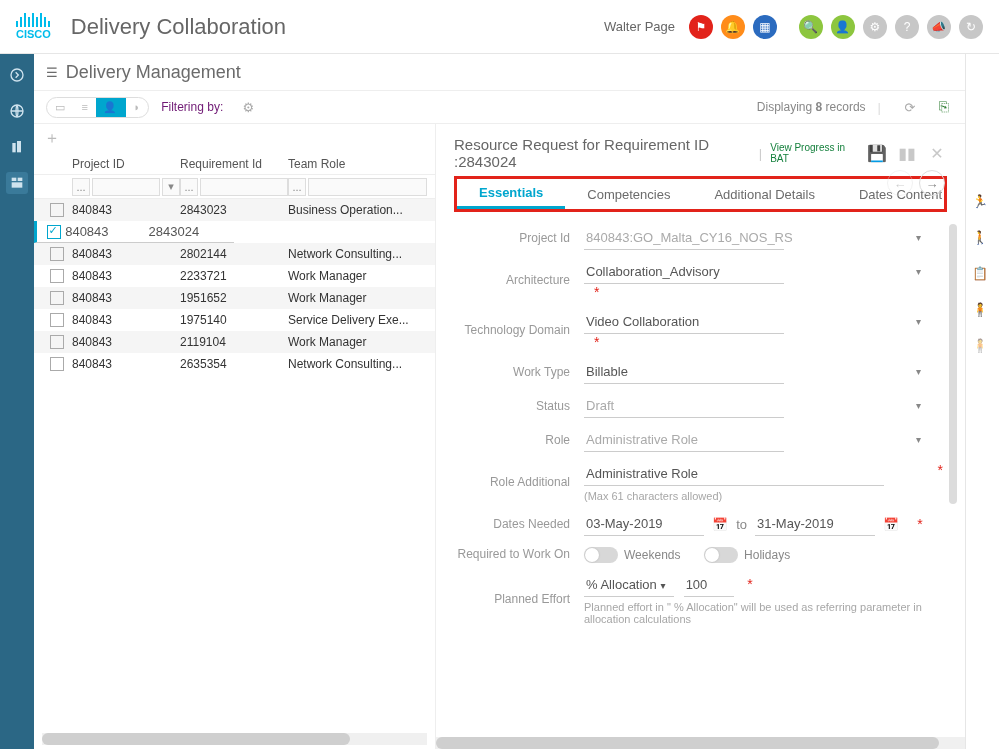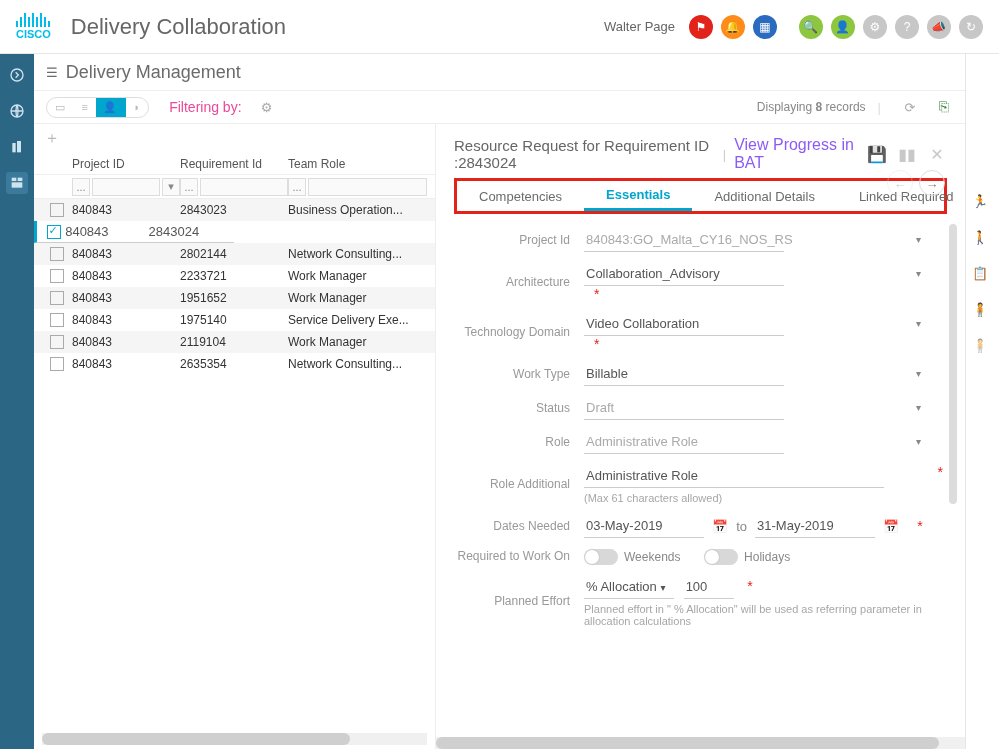--- a/index.html
+++ b/index.html
@@ -20,21 +20,21 @@
 .leftnav .nv.active{background:#3a7a9a;border-radius:3px}
 .rightnav{width:34px;border-left:1px solid #e6e6e6;display:flex;flex-direction:column;padding-top:140px;gap:16px;align-items:center}
 .rightnav .rn{width:20px;height:20px;color:#6b6b6b;cursor:pointer}
 .main{flex:1;display:flex;flex-direction:column}
 .page-head{height:36px;display:flex;align-items:center;padding:0 12px;gap:8px;color:#6b6b6b}
 .page-head h2{font-size:18px;font-weight:400}
 .toolbar{height:34px;display:flex;align-items:center;padding:0 12px;gap:8px;border-top:1px solid #eee;border-bottom:1px solid #eee}
 .btn-group{display:flex;border:1px solid #ddd;border-radius:12px;overflow:hidden}
 .btn-group .b{padding:3px 8px;color:#bbb;cursor:pointer;font-size:11px}
 .btn-group .b.on{background:#00a6ce;color:#fff}
-.filter-lbl{color:#ec4899;font-size:14px;margin-left:12px}
+.filter-lbl{color:#701a75;font-size:12px;margin-left:4px}
 .filter-val{color:#555;font-size:12px;border-bottom:1px solid #ccc;padding:2px 4px;cursor:pointer}
 .disp{margin-left:auto;color:#888;font-size:12px}
 .refresh,.export{width:18px;height:18px;display:flex;align-items:center;justify-content:center;color:#aaa;margin-left:8px;cursor:pointer}
 .content{flex:1;display:flex;position:relative;overflow:hidden}
 .grid{width:402px;border-right:1px solid #eee;display:flex;flex-direction:column}
 .add-row{padding:4px 10px;color:#bbb;cursor:pointer;font-size:16px}
 .thead,.trow{display:flex;align-items:center;height:22px;padding:0 8px}
 .thead{color:#555;font-size:12px;border-bottom:1px solid #eee}
 .tfilter{display:flex;align-items:center;height:24px;padding:0 8px;gap:0;border-bottom:1px solid #eee}
 .col-chk{width:30px;display:flex;justify-content:center}
@@ -44,21 +44,21 @@
 .tbody{flex:1}
 .trow{font-size:12px;color:#333;cursor:pointer}
 .trow:nth-child(odd){background:#f5f5f5}
 .trow .chk{width:14px;height:14px;border:1px solid #aaa;display:inline-block}
 .trow.sel{border-left:3px solid #00a6ce;padding-left:5px}
 .trow.sel .chk{border-color:#00a6ce;position:relative}
 .trow.sel .chk:after{content:"✓";position:absolute;top:-2px;left:1px;color:#00a6ce;font-size:11px}
 .panel{flex:1;display:flex;flex-direction:column;padding:12px 18px 0 18px;overflow:hidden;position:relative}
 .panel-head{display:flex;align-items:center;gap:8px;margin-bottom:6px}
 .panel-title{font-size:15px;color:#666}
-.panel-link{color:#8b5cf6;font-size:16px;cursor:pointer}
+.panel-link{color:#15803d;font-size:10px;cursor:pointer}
 .panel-actions{margin-left:auto;display:flex;gap:10px;color:#c8c8c8}
 .panel-actions .pa{width:20px;height:20px;display:flex;align-items:center;justify-content:center;cursor:pointer;font-size:16px}
 .tabs{border:3px solid #e2231a;display:flex;height:36px;align-items:stretch;margin-bottom:4px}
 .tab{flex:0 0 auto;padding:0 22px;display:flex;align-items:center;font-size:13px;color:#6b6b6b;cursor:pointer}
 .tab.on{color:#00a6ce;border-bottom:3px solid #00a6ce;font-weight:600}
 .req-note{text-align:right;color:#e2231a;font-size:10px;letter-spacing:0.5px;margin:4px 20px 4px 0}
 .nav-arrows{position:absolute;top:46px;right:20px;display:flex;gap:6px}
 .nav-arrows .ar{width:26px;height:26px;border:1px solid #ddd;border-radius:50%;display:flex;align-items:center;justify-content:center;color:#888;cursor:pointer}
 .form{flex:1;overflow-y:auto;padding-right:20px}
 .scrollspace{position:absolute;right:6px;top:100px;bottom:38px;width:10px;background:transparent}
@@ -265,24 +265,24 @@
           <span class="panel-title">Resource Request for Requirement ID :2843024</span>
           <span style="color:#ccc">|</span>
           <span class="panel-link">View Progress in BAT</span>
           <div class="panel-actions">
             <span class="pa">💾</span>
             <span class="pa">▮▮</span>
             <span class="pa">✕</span>
           </div>
         </div>
         <div class="tabs">
+          <div class="tab on">Essentials</div>
           <div class="tab">Competencies</div>
-          <div class="tab on">Essentials</div>
           <div class="tab">Additional Details</div>
-          <div class="tab">Linked Required</div>
+          <div class="tab">Dates Content</div>
         </div>
         <div class="nav-arrows">
           <span class="ar" style="opacity:.4">←</span>
           <span class="ar">→</span>
         </div>
 
         <div class="form">
           <div class="row">
               <div class="lbl">Project Id</div>
               <div class="fld">

